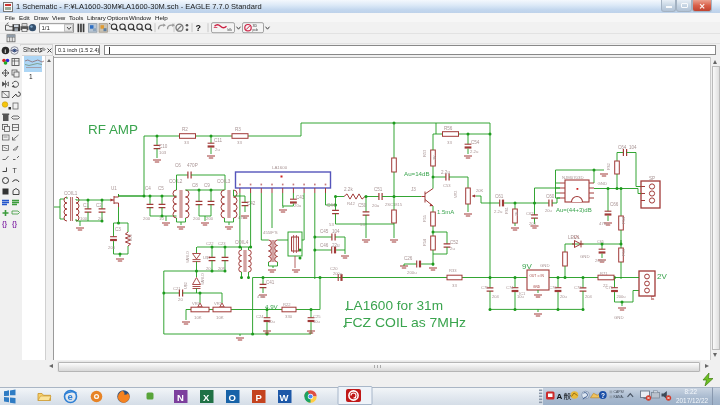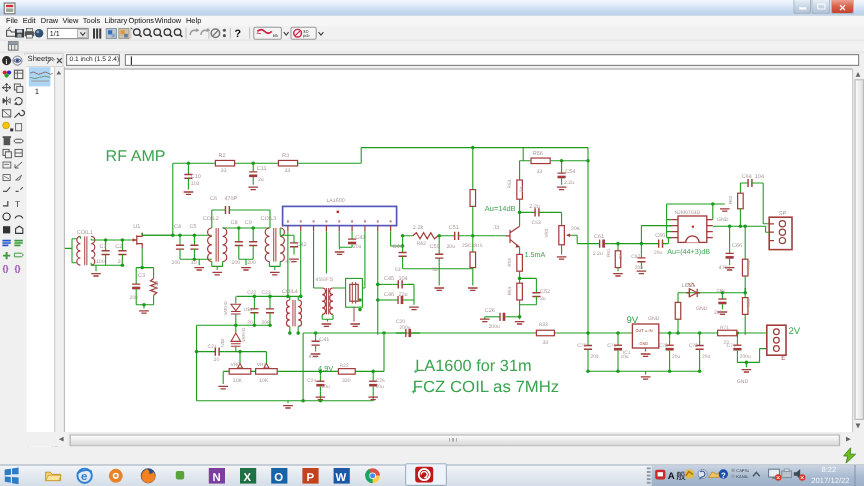--- a/index.html
+++ b/index.html
@@ -37,20 +37,21 @@
 </style>
 </head>
 <body>
 <div id="screen">
 
   <div id="titlebar" class="abs"></div>
   <div class="abs" style="left:3px;top:2px;width:10px;height:10px;background:#f8f8f8;border:1px solid #777;box-sizing:border-box;">
     <div style="position:absolute;left:1px;top:1px;width:6px;height:2px;background:#c33;"></div>
     <div style="position:absolute;left:1px;top:4px;width:6px;height:3px;background:#9a9;"></div>
   </div>
+  <div id="titletext" class="abs">1 Schematic - F:¥LA1600-30M¥LA1600-30M.sch - EAGLE 7.7.0 Standard</div>
   <div id="btnmin" class="abs winbtn">
       <div style="position:absolute;left:4px;top:6px;width:6px;height:1.6px;background:#f8fafc;"></div>
     </div>
   <div id="btnmax" class="abs winbtn">
       <div style="position:absolute;left:4px;top:3px;width:6.5px;height:5px;border:1.4px solid #f8fafc;border-radius:1px;box-sizing:border-box;"></div>
     </div>
   <div id="btncls" class="abs winbtn">
       <div style="position:absolute;left:6px;top:1.5px;color:#fbf4f2;font-size:7.5px;font-weight:bold;">✕</div>
     </div>
 

